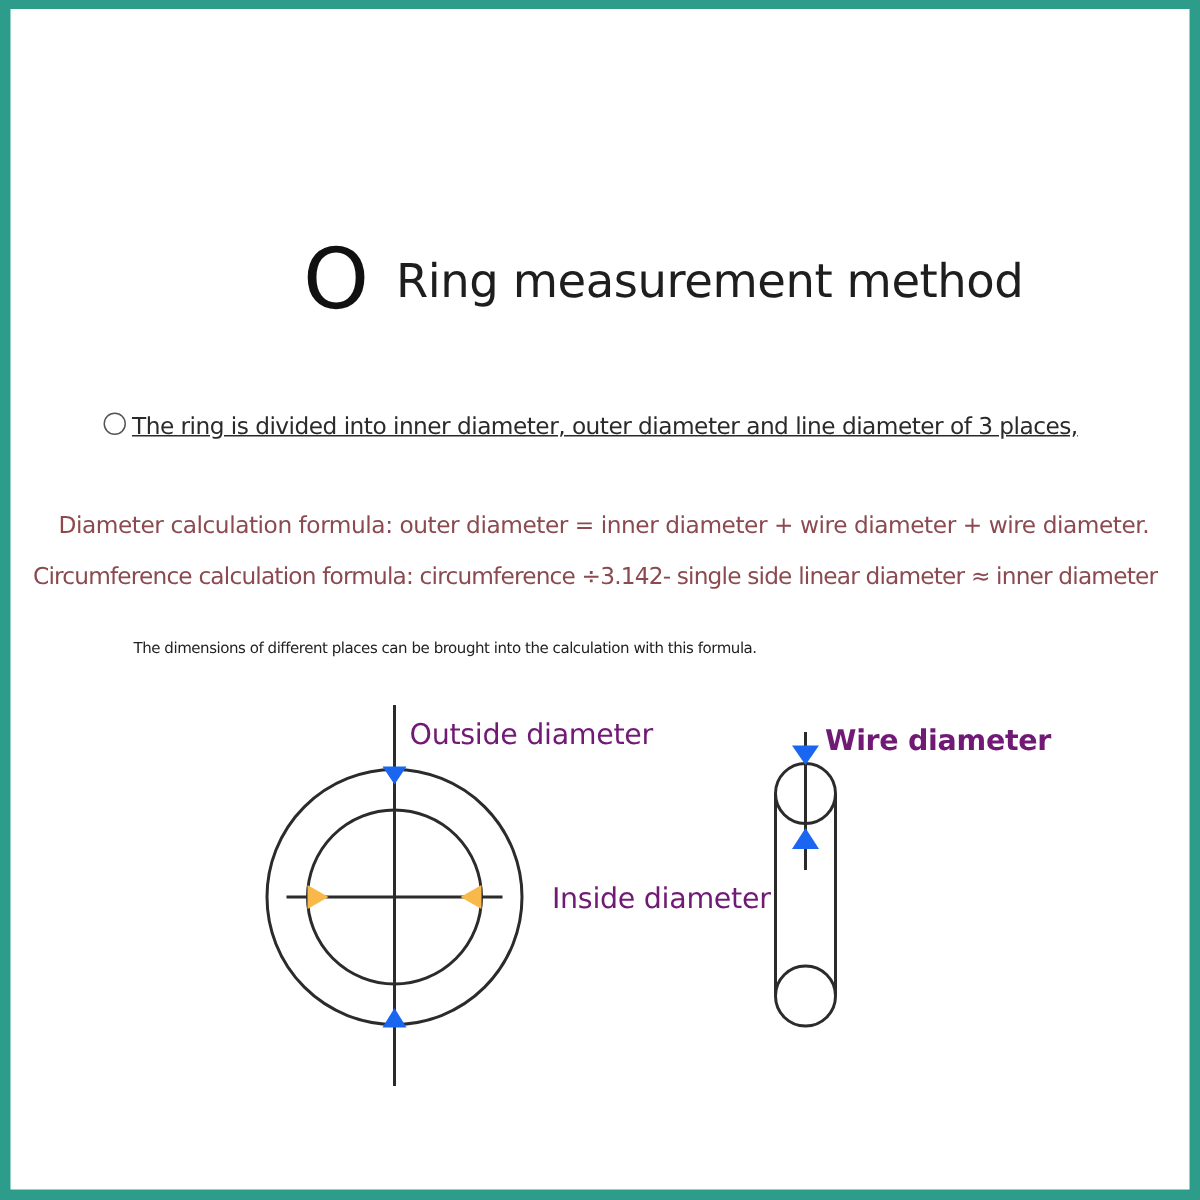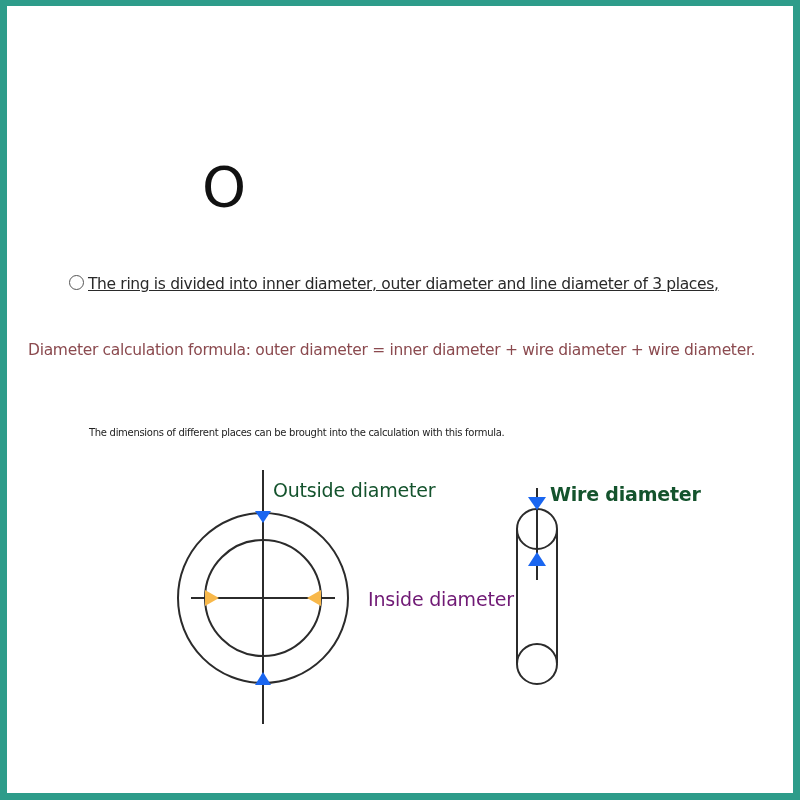--- a/index.html
+++ b/index.html
@@ -4,24 +4,24 @@
 <style>
   html, body { margin:0; padding:0; }
   body { width:800px; height:800px; position:relative; background:#2e9c8a; font-family:"Liberation Sans", "DejaVu Sans", sans-serif; overflow:hidden; }
   .canvas { position:absolute; left:7px; top:6px; width:786px; height:787px; background:#ffffff; }
   .abs { position:absolute; white-space:nowrap; }
   .title-o { left:195px; top:148px; font-size:56px; color:#111; font-family:"DejaVu Sans", sans-serif; font-weight:400; }
   .title-text { left:257px; top:164px; font-size:31px; color:#1e1e1e; font-family:"DejaVu Sans", sans-serif; letter-spacing:-0.3px; }
   .intro { left:62px; top:266px; font-size:15.5px; color:#2a2a2a; line-height:24px; font-family:"DejaVu Sans", sans-serif; letter-spacing:-0.35px;text-decoration:underline; }
   .intro .circ { display:inline-block; width:13px; height:13px; border:1.3px solid #555; border-radius:50%; vertical-align:-1px; margin-right:4px; }
   .formula { font-size:15.5px; color:#8b4a4f; font-family:"DejaVu Sans", sans-serif; letter-spacing:-0.3px; }
-  .f1 { left:21px; top:335px; }
+  .f1 { left:32px; top:335px; }
   .f2 { left:15px; top:369px; letter-spacing:-0.55px; }
   .note { left:59px; top:421px; font-size:10px; color:#222; font-family:"DejaVu Sans", sans-serif; letter-spacing:-0.3px;margin-left:23px; }
-  .lbl { font-size:19px; color:#14532d; font-family:"DejaVu Sans", sans-serif; letter-spacing:-0.2px; }
+  .lbl { font-size:19px; color:#701a75; font-family:"DejaVu Sans", sans-serif; letter-spacing:-0.2px; }
   .lbl-out { left:266px; top:473px; }
   .lbl-in { left:361px; top:582px; color:#701a75; }
   .lbl-wire { left:543px; top:477px;font-weight:bold; }
   svg.diagram { position:absolute; left:-7px; top:-6px; }
 </style>
 </head>
 <body>
 
 <div class="canvas">
 
@@ -45,25 +45,27 @@
       <line x1="557" y1="529" x2="557" y2="663"></line>
       <circle cx="537" cy="529" r="20" fill="#fff"></circle>
       <circle cx="537" cy="664" r="20" fill="#fff"></circle>
       <line x1="537" y1="488" x2="537" y2="580"></line>
     </g>
     <polygon points="528,497 546,497 537,510" fill="#1a66f0"></polygon>
     <polygon points="528,566 546,566 537,552" fill="#1a66f0"></polygon>
   </svg>
 
   <div class="abs title-o">O</div>
+  <div class="abs title-text">Ring measurement method</div>
 
   <div class="abs intro">
     <div><span class="circ"></span><span>The ring is divided into inner diameter, outer diameter and line diameter of 3 places,</span></div>
   </div>
 
   <div class="abs formula f1">Diameter calculation formula: outer diameter = inner diameter + wire diameter + wire diameter.</div>
+  <div class="abs formula f2">Circumference calculation formula: circumference ÷3.142- single side linear diameter ≈ inner diameter</div>
 
   <div class="abs note">The dimensions of different places can be brought into the calculation with this formula.</div>
 
   <div class="abs lbl lbl-out">Outside diameter</div>
   <div class="abs lbl lbl-in">Inside diameter</div>
   <div class="abs lbl lbl-wire">Wire diameter</div>
 </div>
 
 </body></html>

